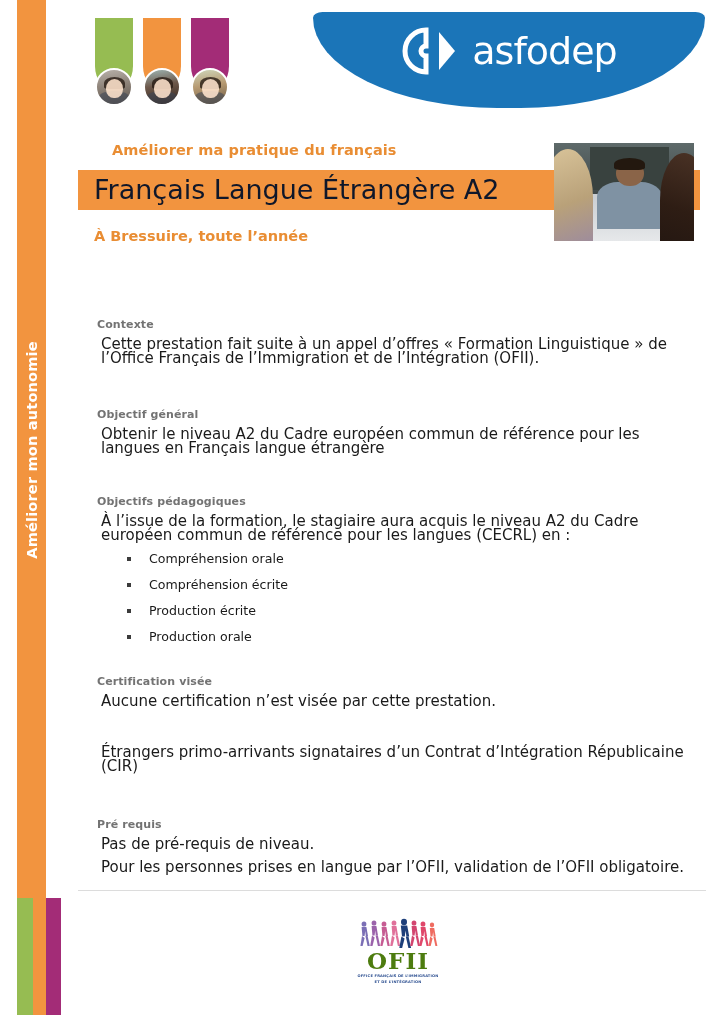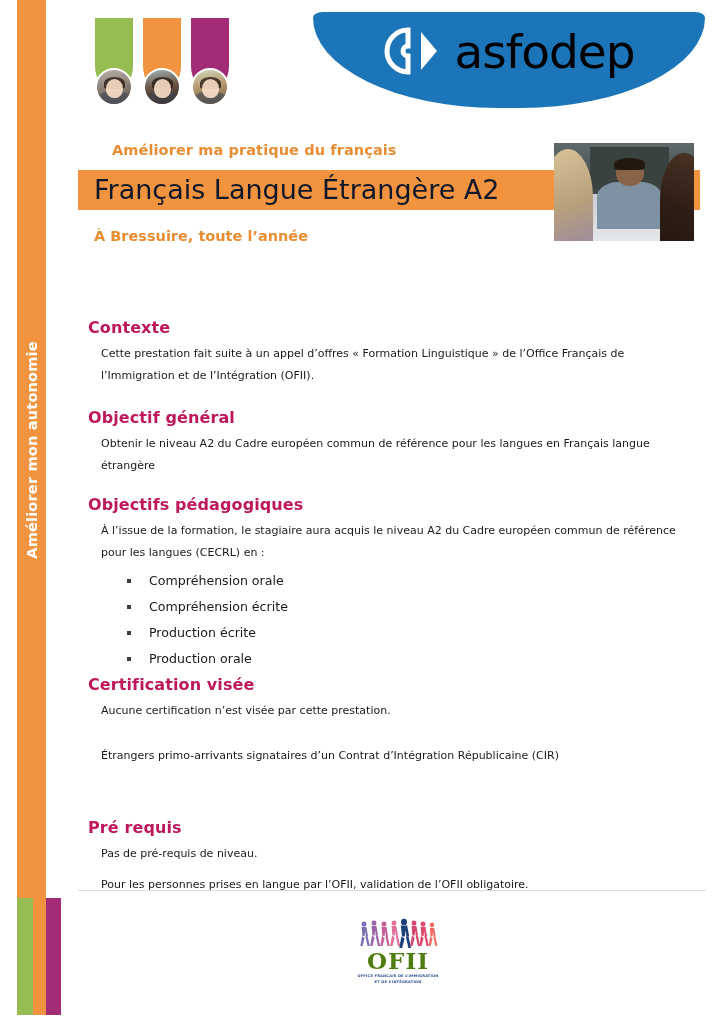--- a/index.html
+++ b/index.html
@@ -147,22 +147,22 @@
     position: absolute;
     left: 0; right: 0;
     top: 14px;
     display: flex;
     align-items: center;
     justify-content: center;
     gap: 13px;
   }
   .asfo-mark { display: block; }
   .asfo-word {
-    color: #000000;
-    font-size: 47px;
+    color: #ffffff;
+    font-size: 38px;
     line-height: 1;
     font-weight: 400;
     letter-spacing: -1px;
     font-family: "DejaVu Sans", "Liberation Sans", sans-serif;
   }
 
   
   .kicker {
     position: absolute;
     left: 94px;
@@ -259,32 +259,32 @@
     right: -10%; top: 10%;
     width: 34%; height: 96%;
     border-radius: 50% 50% 0 0;
     background: linear-gradient(200deg,#4b3326 0%,#2e1d14 60%,#241711 100%);
   }
 
   
   .content { position: absolute; left: 0; top: 0; width: 724px; }
   .section { position: absolute; left: 85px; width: 610px; }
   .sec-head {
-    color: #be185d;
-    font-size: 16px;
+    color: #737373;
+    font-size: 11px;
     font-weight: bold;
-    margin: 0 0 6px 3px;
+    margin: 0 0 6px 12px;
     letter-spacing: .1px;
   }
   .sec-body {
     margin: 0;
     padding-left: 16px;
     color: #1a1a1a;
-    font-size: 11px;
-    line-height: 22px;
+    font-size: 15px;
+    line-height: 14px;
   }
   .sec-body p { margin: 0; }
   .sec-body p + p { margin-top: 9px; }
   ul.bullets {
     list-style: none;
     margin: 9px 0 0 0;
     padding: 0 0 0 42px;
   }
   ul.bullets li {
     position: relative;

